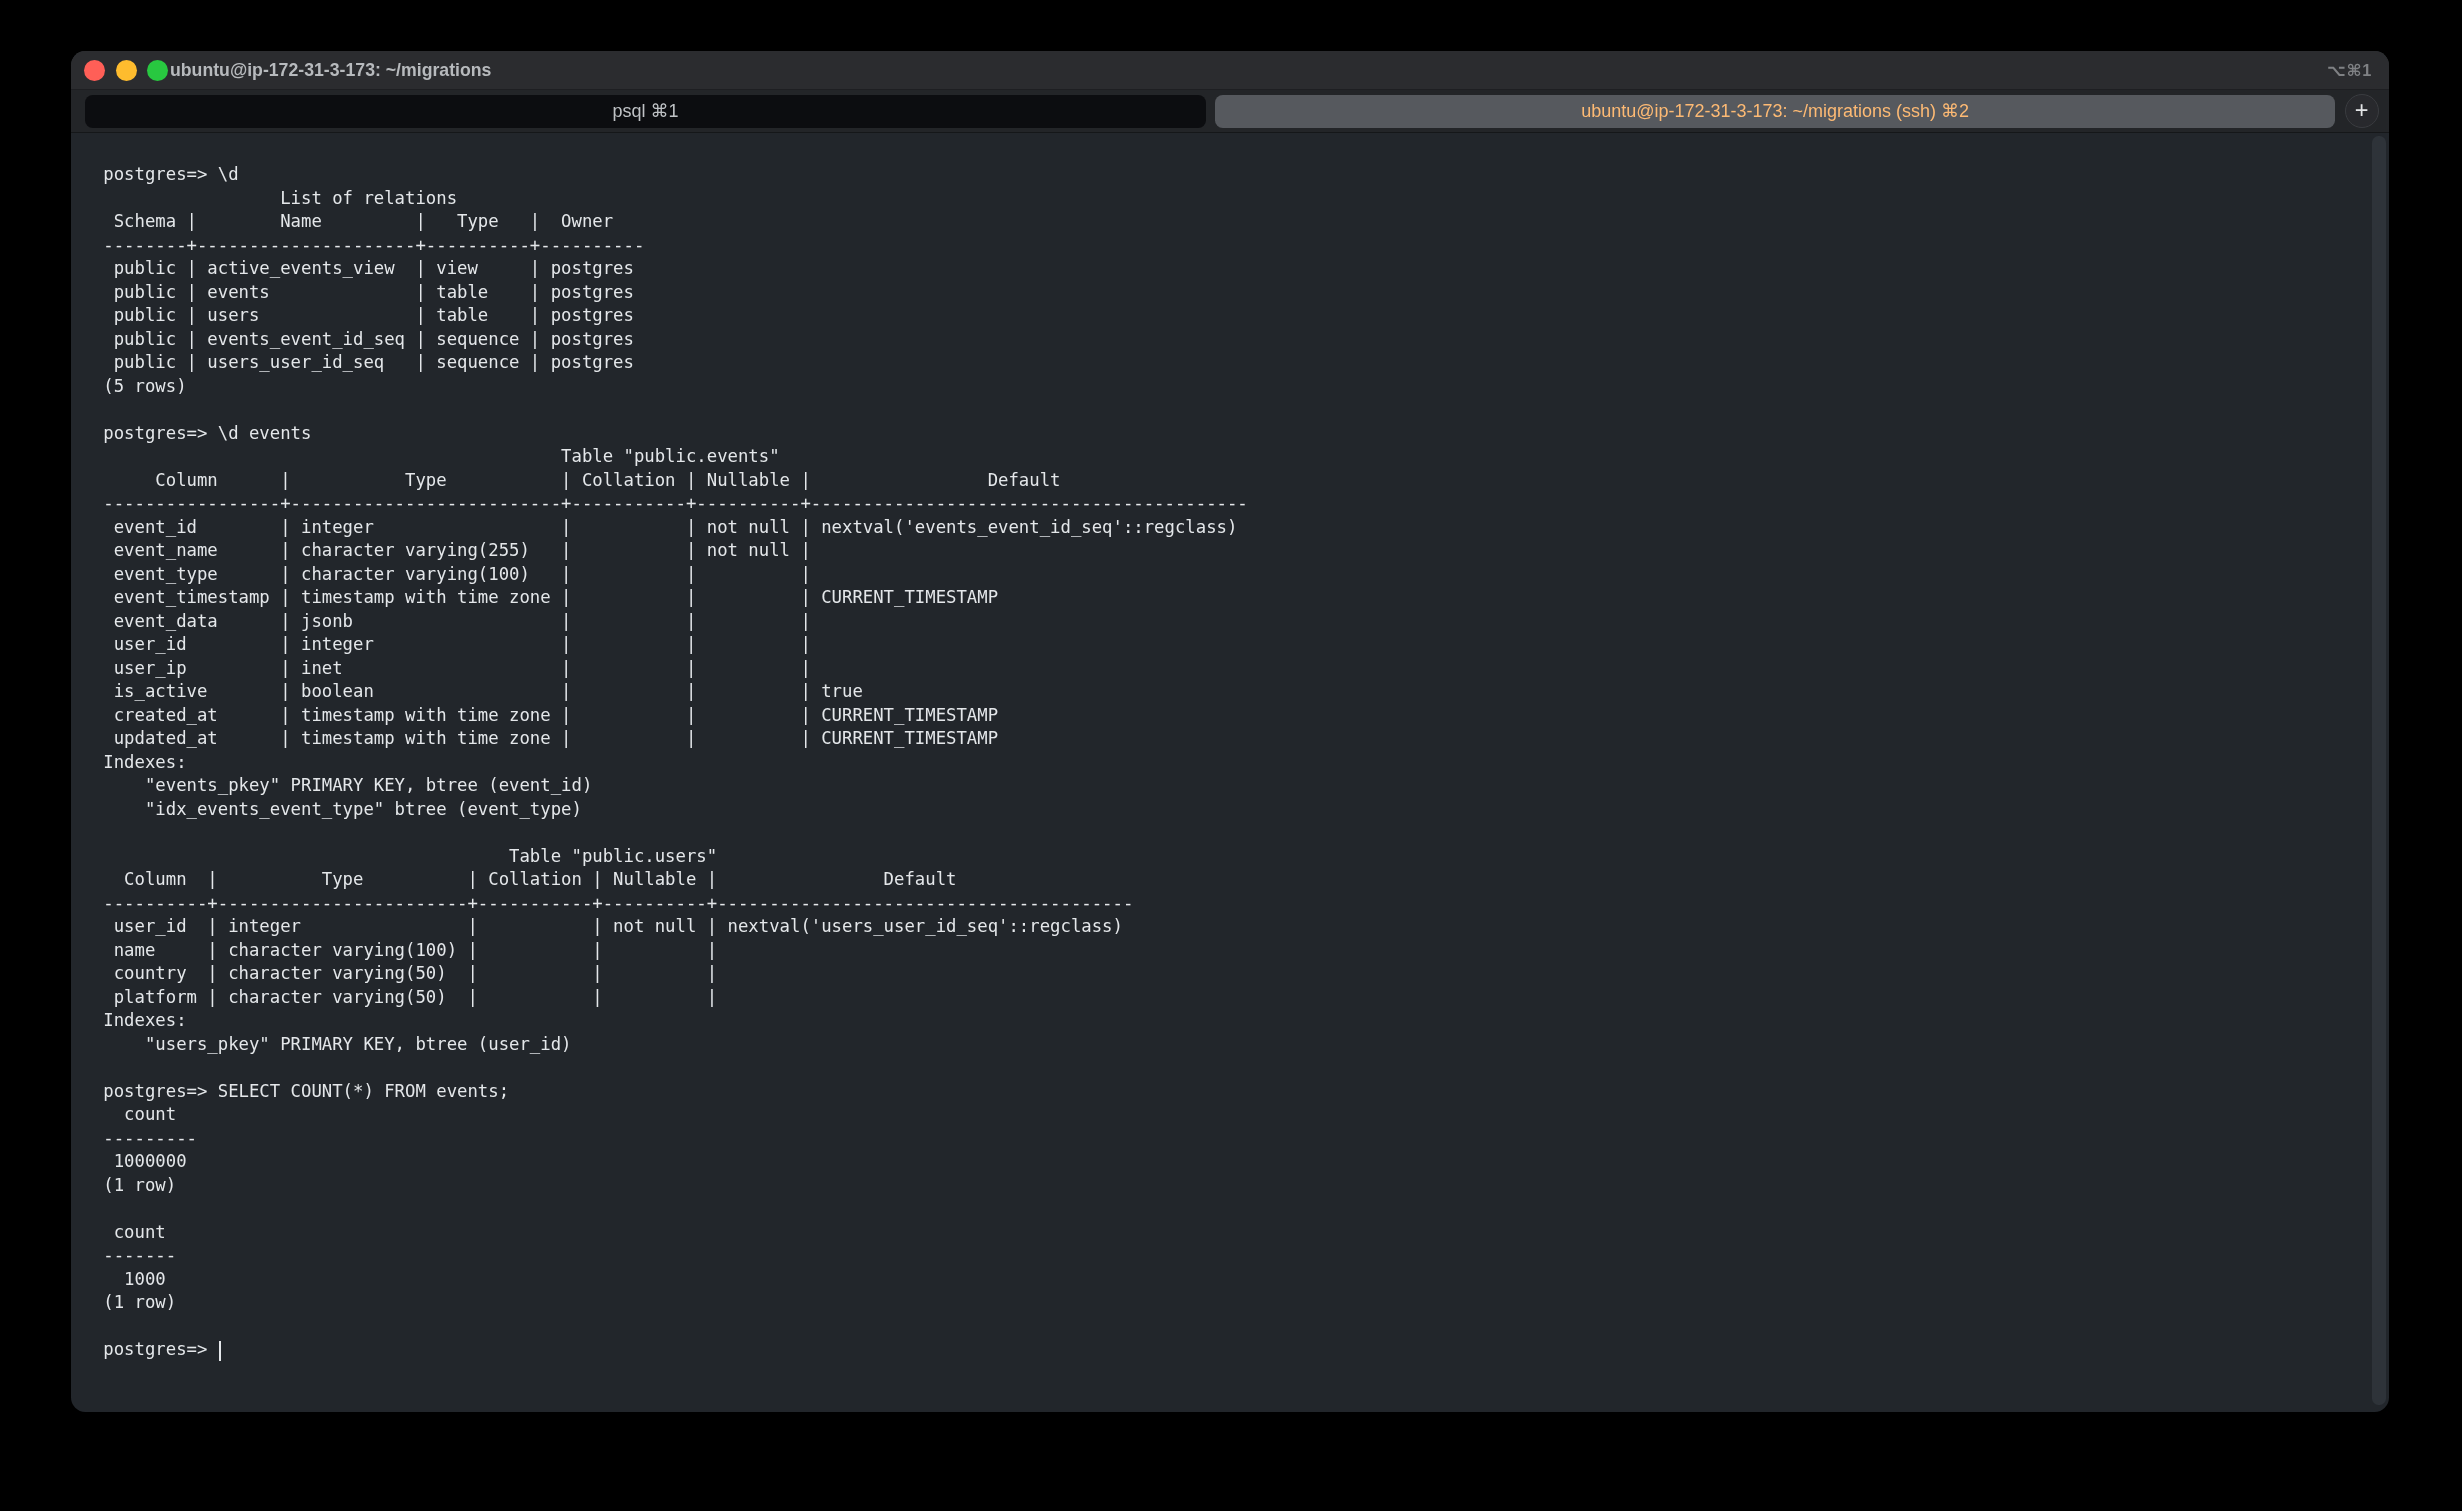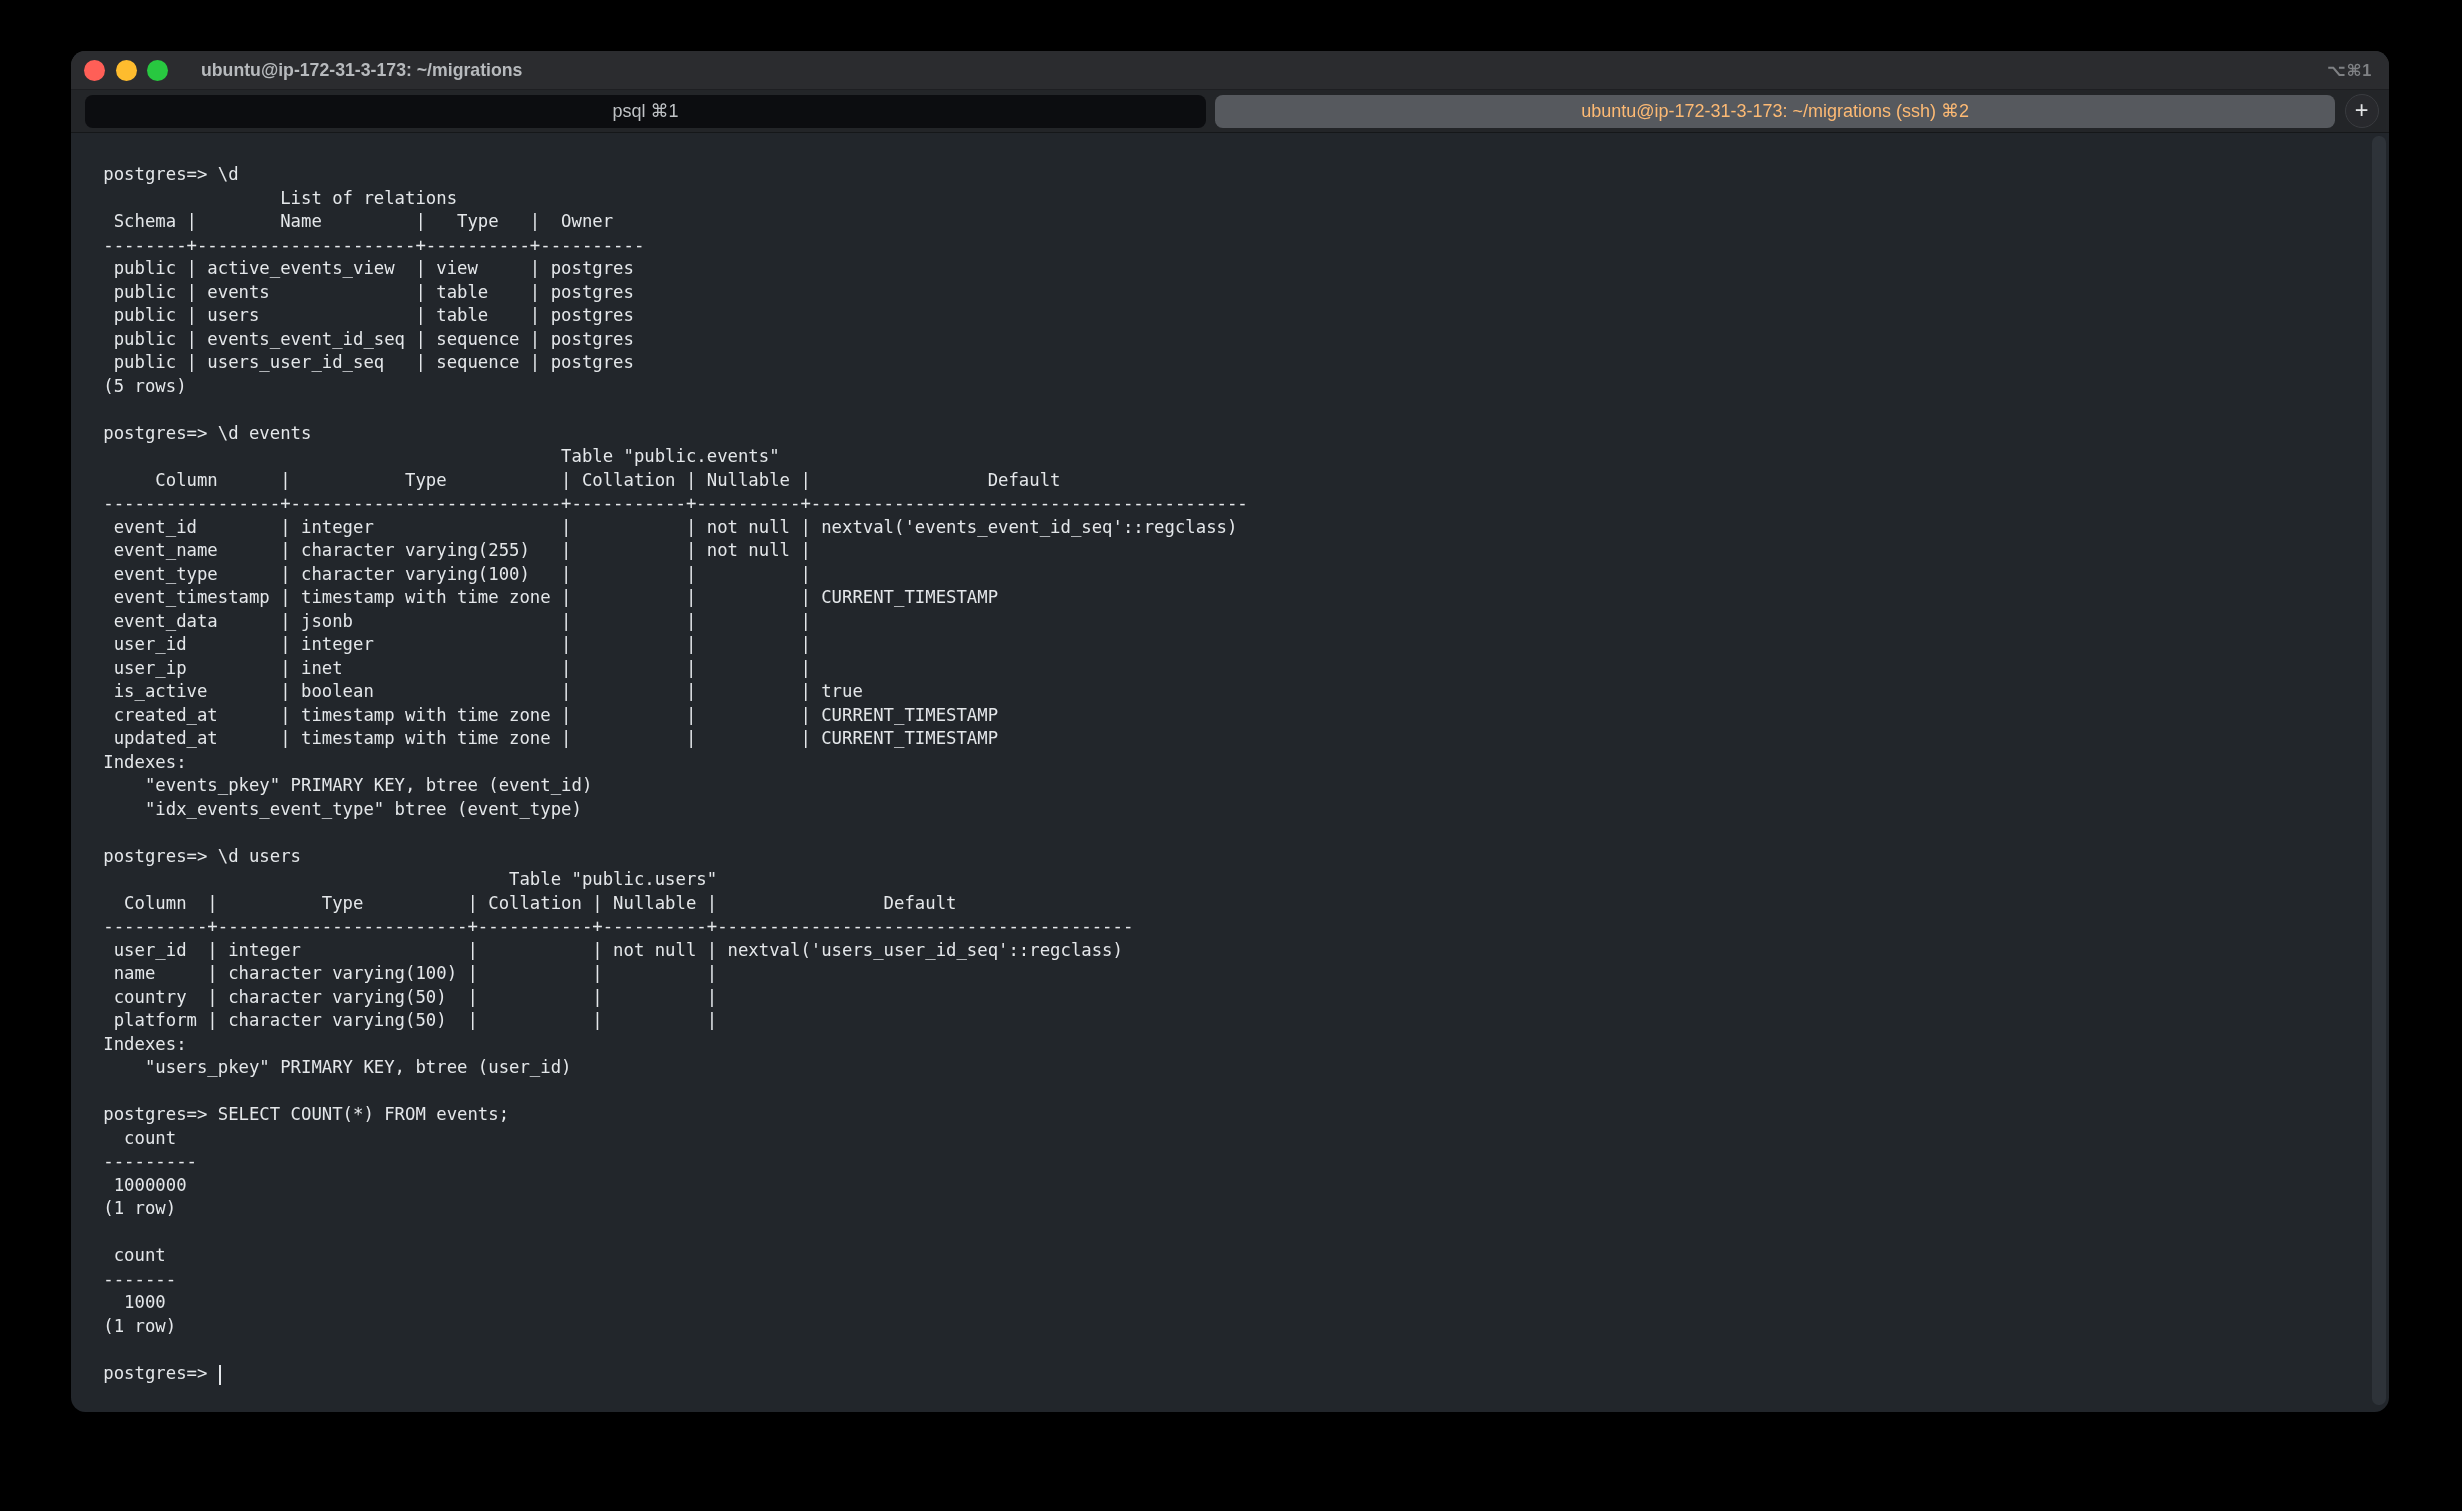--- a/index.html
+++ b/index.html
@@ -27,21 +27,21 @@
     height:39px;background:var(--titlebar-bg);
     border-bottom:0.7px solid #1e1f22;
     display:flex;align-items:center;padding:0 17px 0 13px;
   }
   .traffic{display:flex;gap:10.5px;align-items:center;flex:0 0 auto;}
   .tl{width:21px;height:21px;border-radius:50%;display:block;}
   .tl.red{background:var(--traffic-red);}
   .tl.yellow{background:var(--traffic-yellow);}
   .tl.green{background:var(--traffic-green);}
   .title{
-    margin-left:33px;color:#b7babd;font-size:17.7px;font-weight:700;
+    margin-left:2px;color:#b7babd;font-size:17.7px;font-weight:700;
     white-space:nowrap;overflow:hidden;text-overflow:ellipsis;
   }
   .hint{margin-left:auto;color:#7f8184;font-size:16.3px;font-weight:700;letter-spacing:0.7px;}
 
   .tabbar{
     height:43px;background:var(--tabbar-bg);
     border-bottom:1.3px solid #151719;
     display:flex;align-items:center;gap:9.2px;padding:0 10.5px 0 14.4px;
   }
   .tab{
@@ -119,21 +119,20 @@
         <div class="term-line"> event_data      | jsonb                    |           |          |</div>
         <div class="term-line"> user_id         | integer                  |           |          |</div>
         <div class="term-line"> user_ip         | inet                     |           |          |</div>
         <div class="term-line"> is_active       | boolean                  |           |          | true</div>
         <div class="term-line"> created_at      | timestamp with time zone |           |          | CURRENT_TIMESTAMP</div>
         <div class="term-line"> updated_at      | timestamp with time zone |           |          | CURRENT_TIMESTAMP</div>
         <div class="term-line">Indexes:</div>
         <div class="term-line">    "events_pkey" PRIMARY KEY, btree (event_id)</div>
         <div class="term-line">    "idx_events_event_type" btree (event_type)</div>
         <div class="term-line"></div>
-        <div class="term-line">postgres=&gt; \d users</div>
         <div class="term-line">                                       Table "public.users"</div>
         <div class="term-line">  Column  |          Type          | Collation | Nullable |                Default</div>
         <div class="term-line">----------+------------------------+-----------+----------+----------------------------------------</div>
         <div class="term-line"> user_id  | integer                |           | not null | nextval('users_user_id_seq'::regclass)</div>
         <div class="term-line"> name     | character varying(100) |           |          |</div>
         <div class="term-line"> country  | character varying(50)  |           |          |</div>
         <div class="term-line"> platform | character varying(50)  |           |          |</div>
         <div class="term-line">Indexes:</div>
         <div class="term-line">    "users_pkey" PRIMARY KEY, btree (user_id)</div>
         <div class="term-line"></div>

